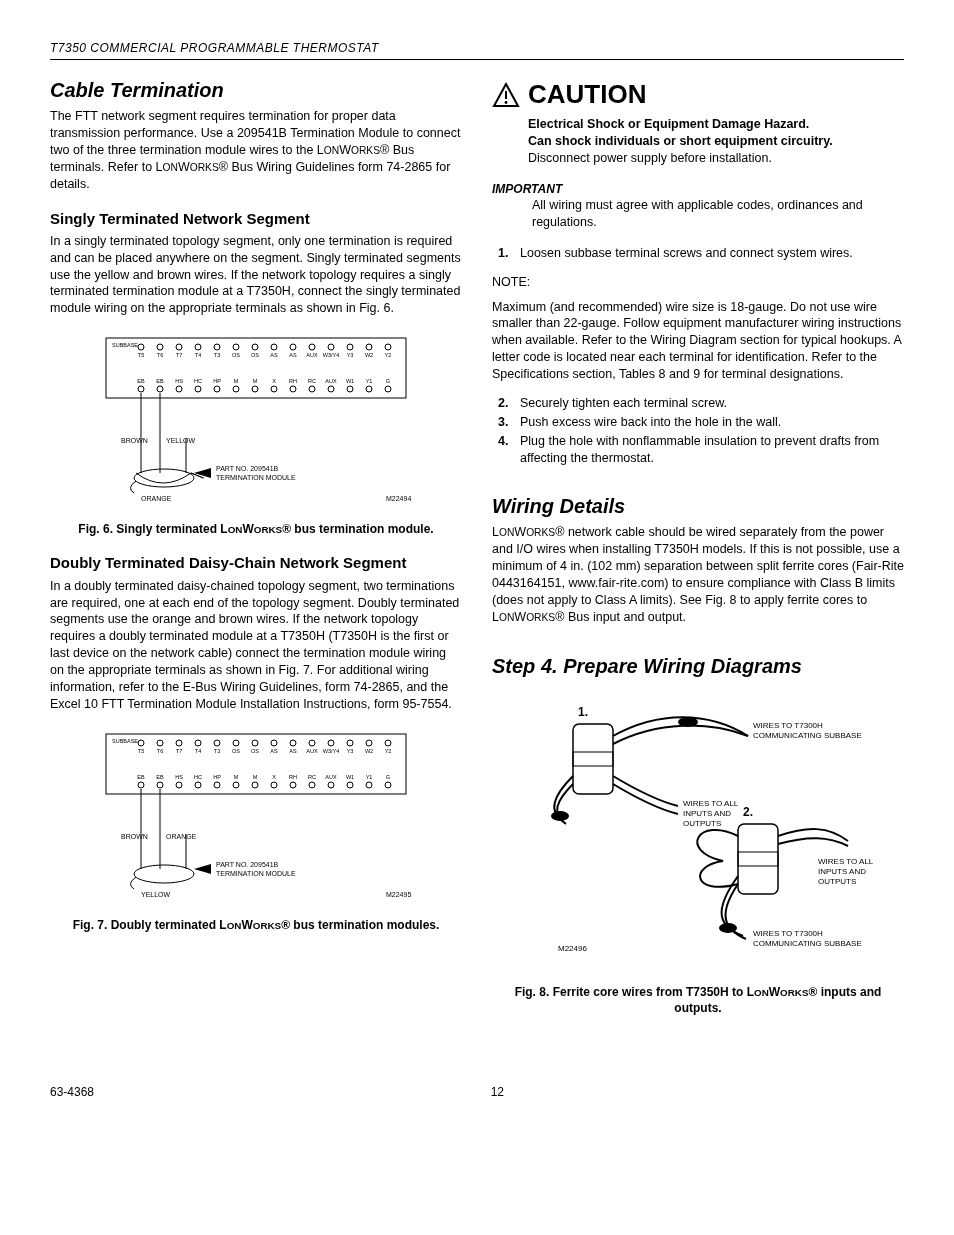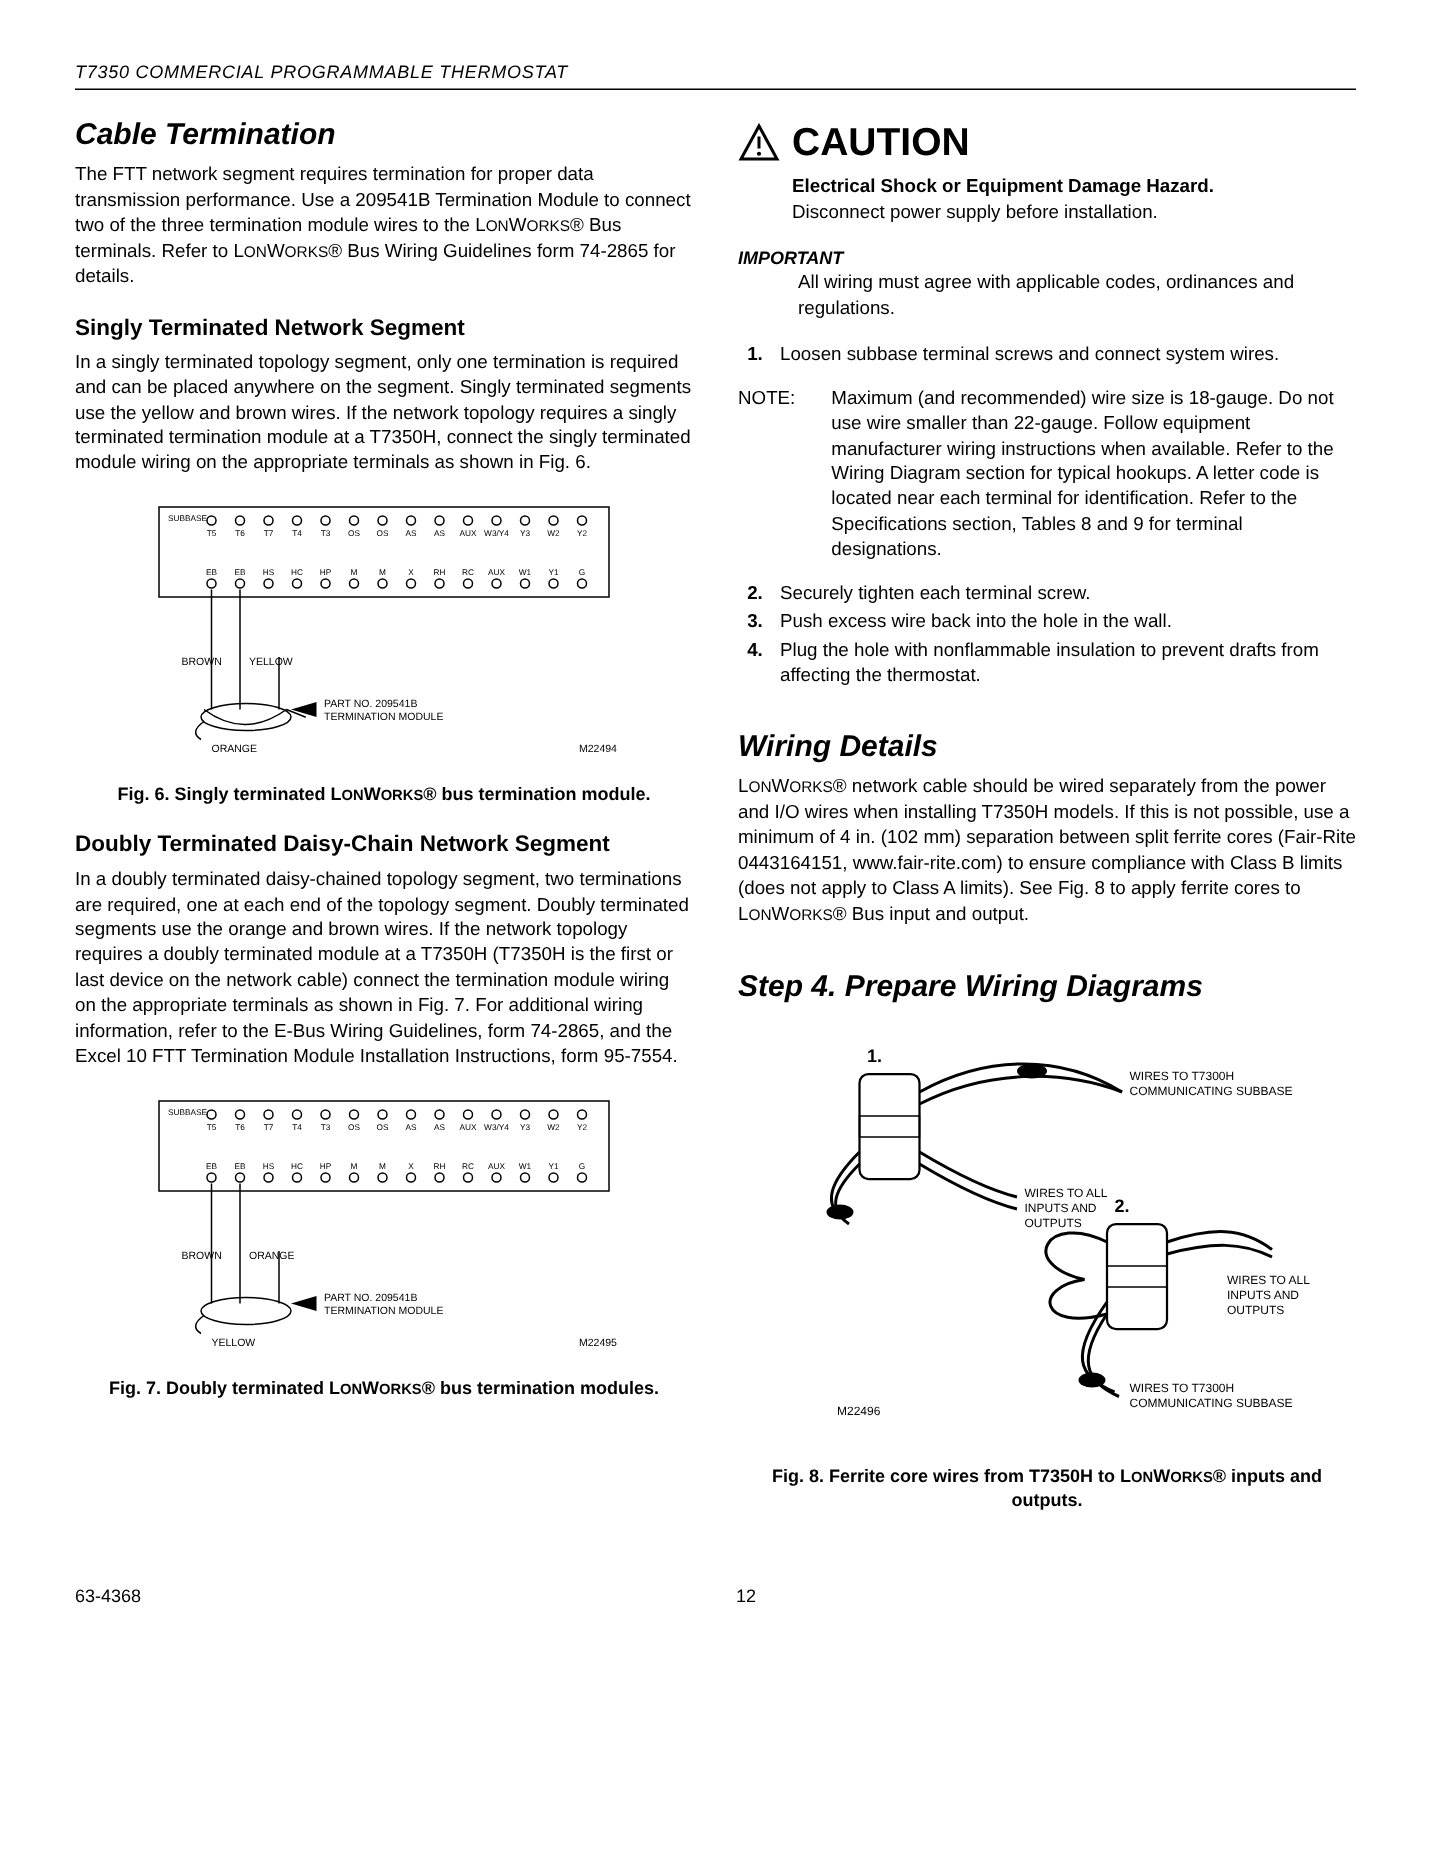--- a/index.html
+++ b/index.html
@@ -89,30 +89,31 @@
   ol.steps li {
     margin-bottom: 2px;
     padding-left: 8px;
     font-weight: normal;
   }
   ol.steps li::marker {
     font-weight: bold;
   }
   .note-row {
     display: flex;
-    gap: 24px;
+    gap: 8px;
     margin: 10px 0 12px 0;
+    flex-direction: column;
   }
   .note-lbl {
     flex-shrink: 0;
   }
   .footer {
     display: flex;
     justify-content: space-between;
-    margin-top: 40px;
+    margin-top: 60px;
     font-size: 12px;
   }
   .terminal-label { font-size: 5.5px; font-family: Arial; }
   .diag-label { font-size: 7px; font-family: Arial; }
   .wire-label { font-size: 8px; font-family: Arial; }
   .step-num-lg { font-weight: bold; font-size: 12px; font-family: Arial; }
 </style>
 </head>
 <body>
 
@@ -312,20 +313,21 @@
     <div class="caution-row">
       <svg width="28" height="26">
         <polygon points="14,2 26,24 2,24" fill="none" stroke="#000" stroke-width="2"></polygon>
         <line x1="14" y1="9" x2="14" y2="17" stroke="#000" stroke-width="2"></line>
         <circle cx="14" cy="20.5" r="1.4" fill="#000"></circle>
       </svg>
       <span class="caution-word">CAUTION</span>
     </div>
     <div class="caution-body">
       <div style="font-weight:bold">Electrical Shock or Equipment Damage Hazard.</div>
+      <div style="font-weight:bold">Can shock individuals or short equipment circuitry.</div>
       <div>Disconnect power supply before installation.</div>
     </div>
 
     <div class="important-lbl">IMPORTANT</div>
     <div class="important-body">All wiring must agree with applicable codes, ordinances and regulations.</div>
 
     <ol class="steps">
       <li>Loosen subbase terminal screws and connect system wires.</li>
     </ol>
 

